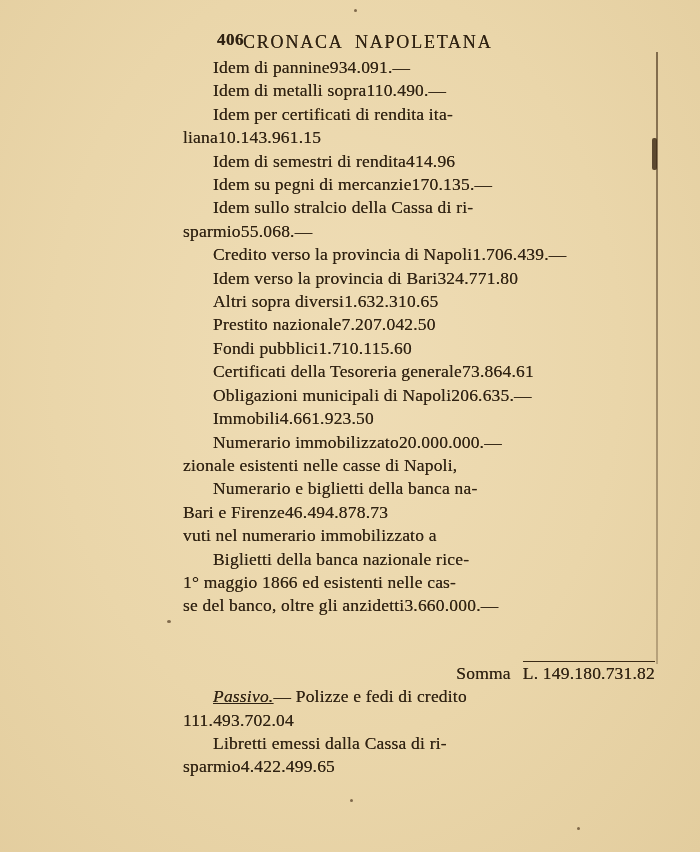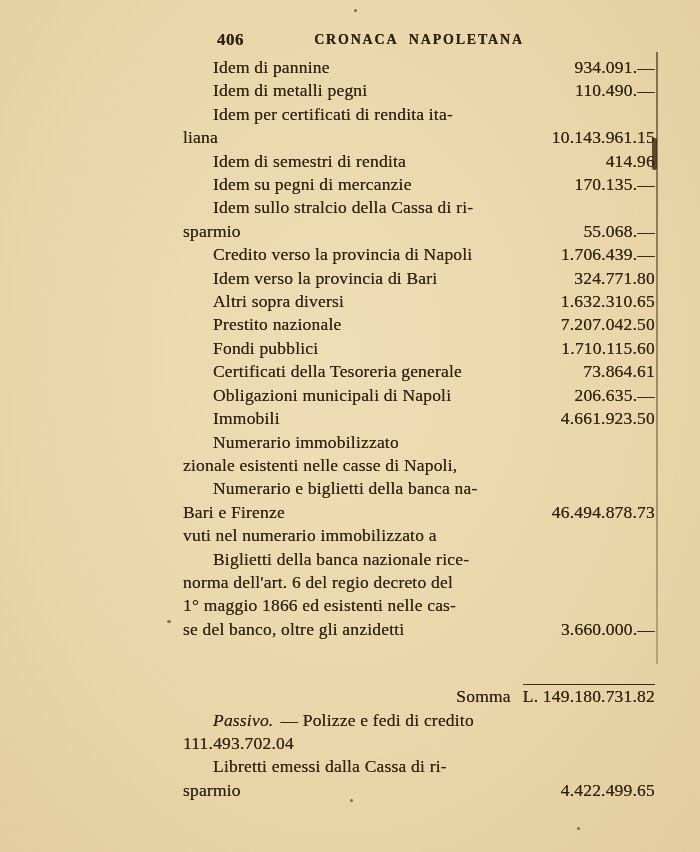--- a/index.html
+++ b/index.html
@@ -14,39 +14,39 @@
     overflow: hidden;
     padding-left: 48px;
   }
   .header { position: absolute; top: 30px; left: 183px; width: 472px; height: 22px; }
   .pagenum {
     position: absolute; left: 34px; top: 0;
     font-size: 17px; font-weight: bold; letter-spacing: 0.5px;
     text-shadow: 0 0 0.6px rgba(47,32,16,0.8);
   }
   .title {
-    position: absolute; left: 60px; right: 60px; top: 2px; text-align: center;
-    font-size: 14px; font-weight: bold; letter-spacing: 1.8px; word-spacing: 6px;
+    position: absolute; left: 60px; right: 60px; top: 2px; 
+    font-size: 18px; font-weight: normal; letter-spacing: 1.8px; word-spacing: 6px;
     text-shadow: 0 0 0.6px rgba(47,32,16,0.8);
   }
   .content {
     position: absolute; top: 56px; left: 183px; width: 472px;
     font-size: 17.5px;
   }
   .row {
-    display: flex; justify-content: space-between; align-items: baseline;
+    display: flex; justify-content: flex-start; align-items: baseline;
     line-height: 23.4px; white-space: nowrap;
   }
   .ind { padding-left: 30px; }
   .txt, .amt, .somma-group { text-shadow: 0 0 0.6px rgba(47,32,16,0.75); letter-spacing: 0.2px; }
   .somma { justify-content: flex-end; align-items: flex-end; }
   .somma-label { margin-right: 12px; }
   .somma-group { display: inline-block; border-top: 1.6px solid #3a2a16; margin-top: 43px; }
-  .lead { font-style: italic; }
-  .lead-rest { margin-left: 7px; }
+  .lead { font-style: italic; text-decoration: underline; }
+  .lead-rest { margin-left: 0; }
   .vline {
     position: absolute; left: 656px; top: 52px; width: 2px; height: 612px;
     background: linear-gradient(to bottom, rgba(74,52,28,0.65), rgba(74,52,28,0.30));
   }
   .vline-thick {
     position: absolute; left: 652px; top: 138px; width: 5px; height: 32px;
     background: rgba(56,38,18,0.8); border-radius: 2px;
   }
   .speck { position: absolute; background: rgba(70,48,25,0.65); border-radius: 50%; width: 3px; height: 3px; }
   .speck.s1 { left: 354px; top: 9px; }
@@ -64,21 +64,21 @@
     <span class="title">CRONACA NAPOLETANA</span>
   </div>
 
   <div class="content">
 
     <div class="row ind">
       <span class="txt">Idem di pannine</span>
       <span class="amt">934.091.—</span>
     </div>
     <div class="row ind">
-      <span class="txt">Idem di metalli pegni</span>
+      <span class="txt">Idem di metalli sopra</span>
       <span class="amt">110.490.—</span>
     </div>
     <div class="row ind">
       <span class="txt">Idem per certificati di rendita ita-</span>
     </div>
     <div class="row">
       <span class="txt">liana</span>
       <span class="amt">10.143.961.15</span>
     </div>
     <div class="row ind">
@@ -123,39 +123,37 @@
     <div class="row ind">
       <span class="txt">Obligazioni municipali di Napoli</span>
       <span class="amt">206.635.—</span>
     </div>
     <div class="row ind">
       <span class="txt">Immobili</span>
       <span class="amt">4.661.923.50</span>
     </div>
     <div class="row ind">
       <span class="txt">Numerario immobilizzato</span>
+      <span class="amt">20.000.000.—</span>
     </div>
     <div class="row">
       <span class="txt">zionale esistenti nelle casse di Napoli,</span>
     </div>
     <div class="row ind">
       <span class="txt">Numerario e biglietti della banca na-</span>
     </div>
     <div class="row">
       <span class="txt">Bari e Firenze</span>
       <span class="amt">46.494.878.73</span>
     </div>
     <div class="row">
       <span class="txt">vuti nel numerario immobilizzato a</span>
     </div>
     <div class="row ind">
       <span class="txt">Biglietti della banca nazionale rice-</span>
-    </div>
-    <div class="row">
-      <span class="txt">norma dell'art. 6 del regio decreto del</span>
     </div>
     <div class="row">
       <span class="txt">1° maggio 1866 ed esistenti nelle cas-</span>
     </div>
     <div class="row">
       <span class="txt">se del banco, oltre gli anzidetti</span>
       <span class="amt">3.660.000.—</span>
     </div>
     <div class="row somma">
       <span class="txt somma-label">Somma</span>

